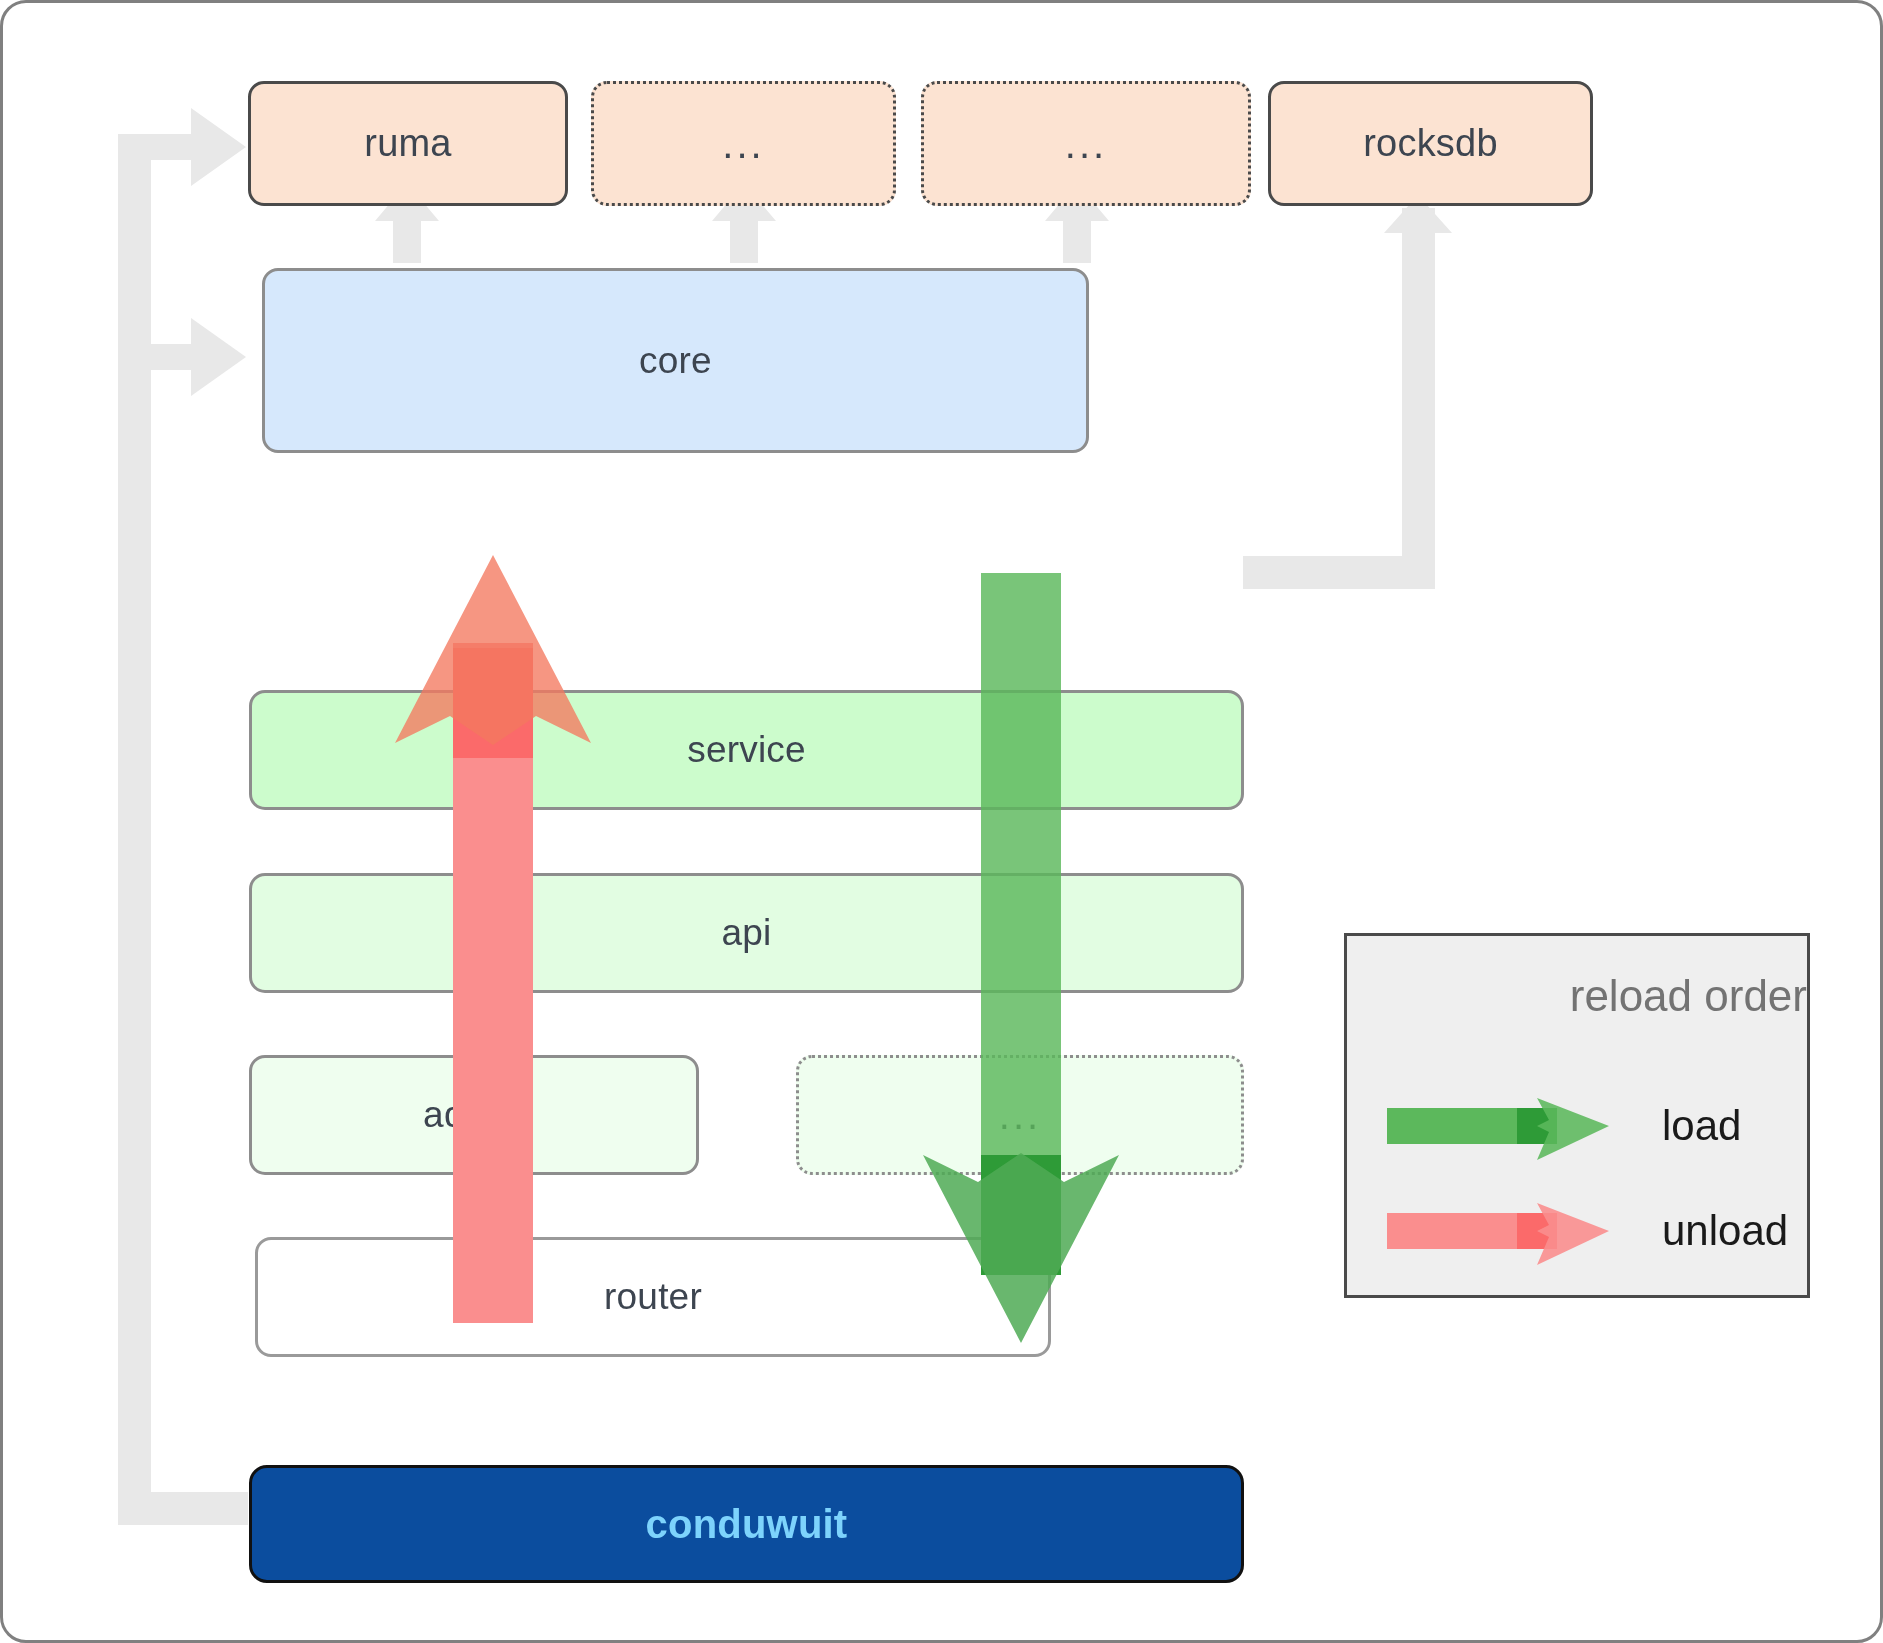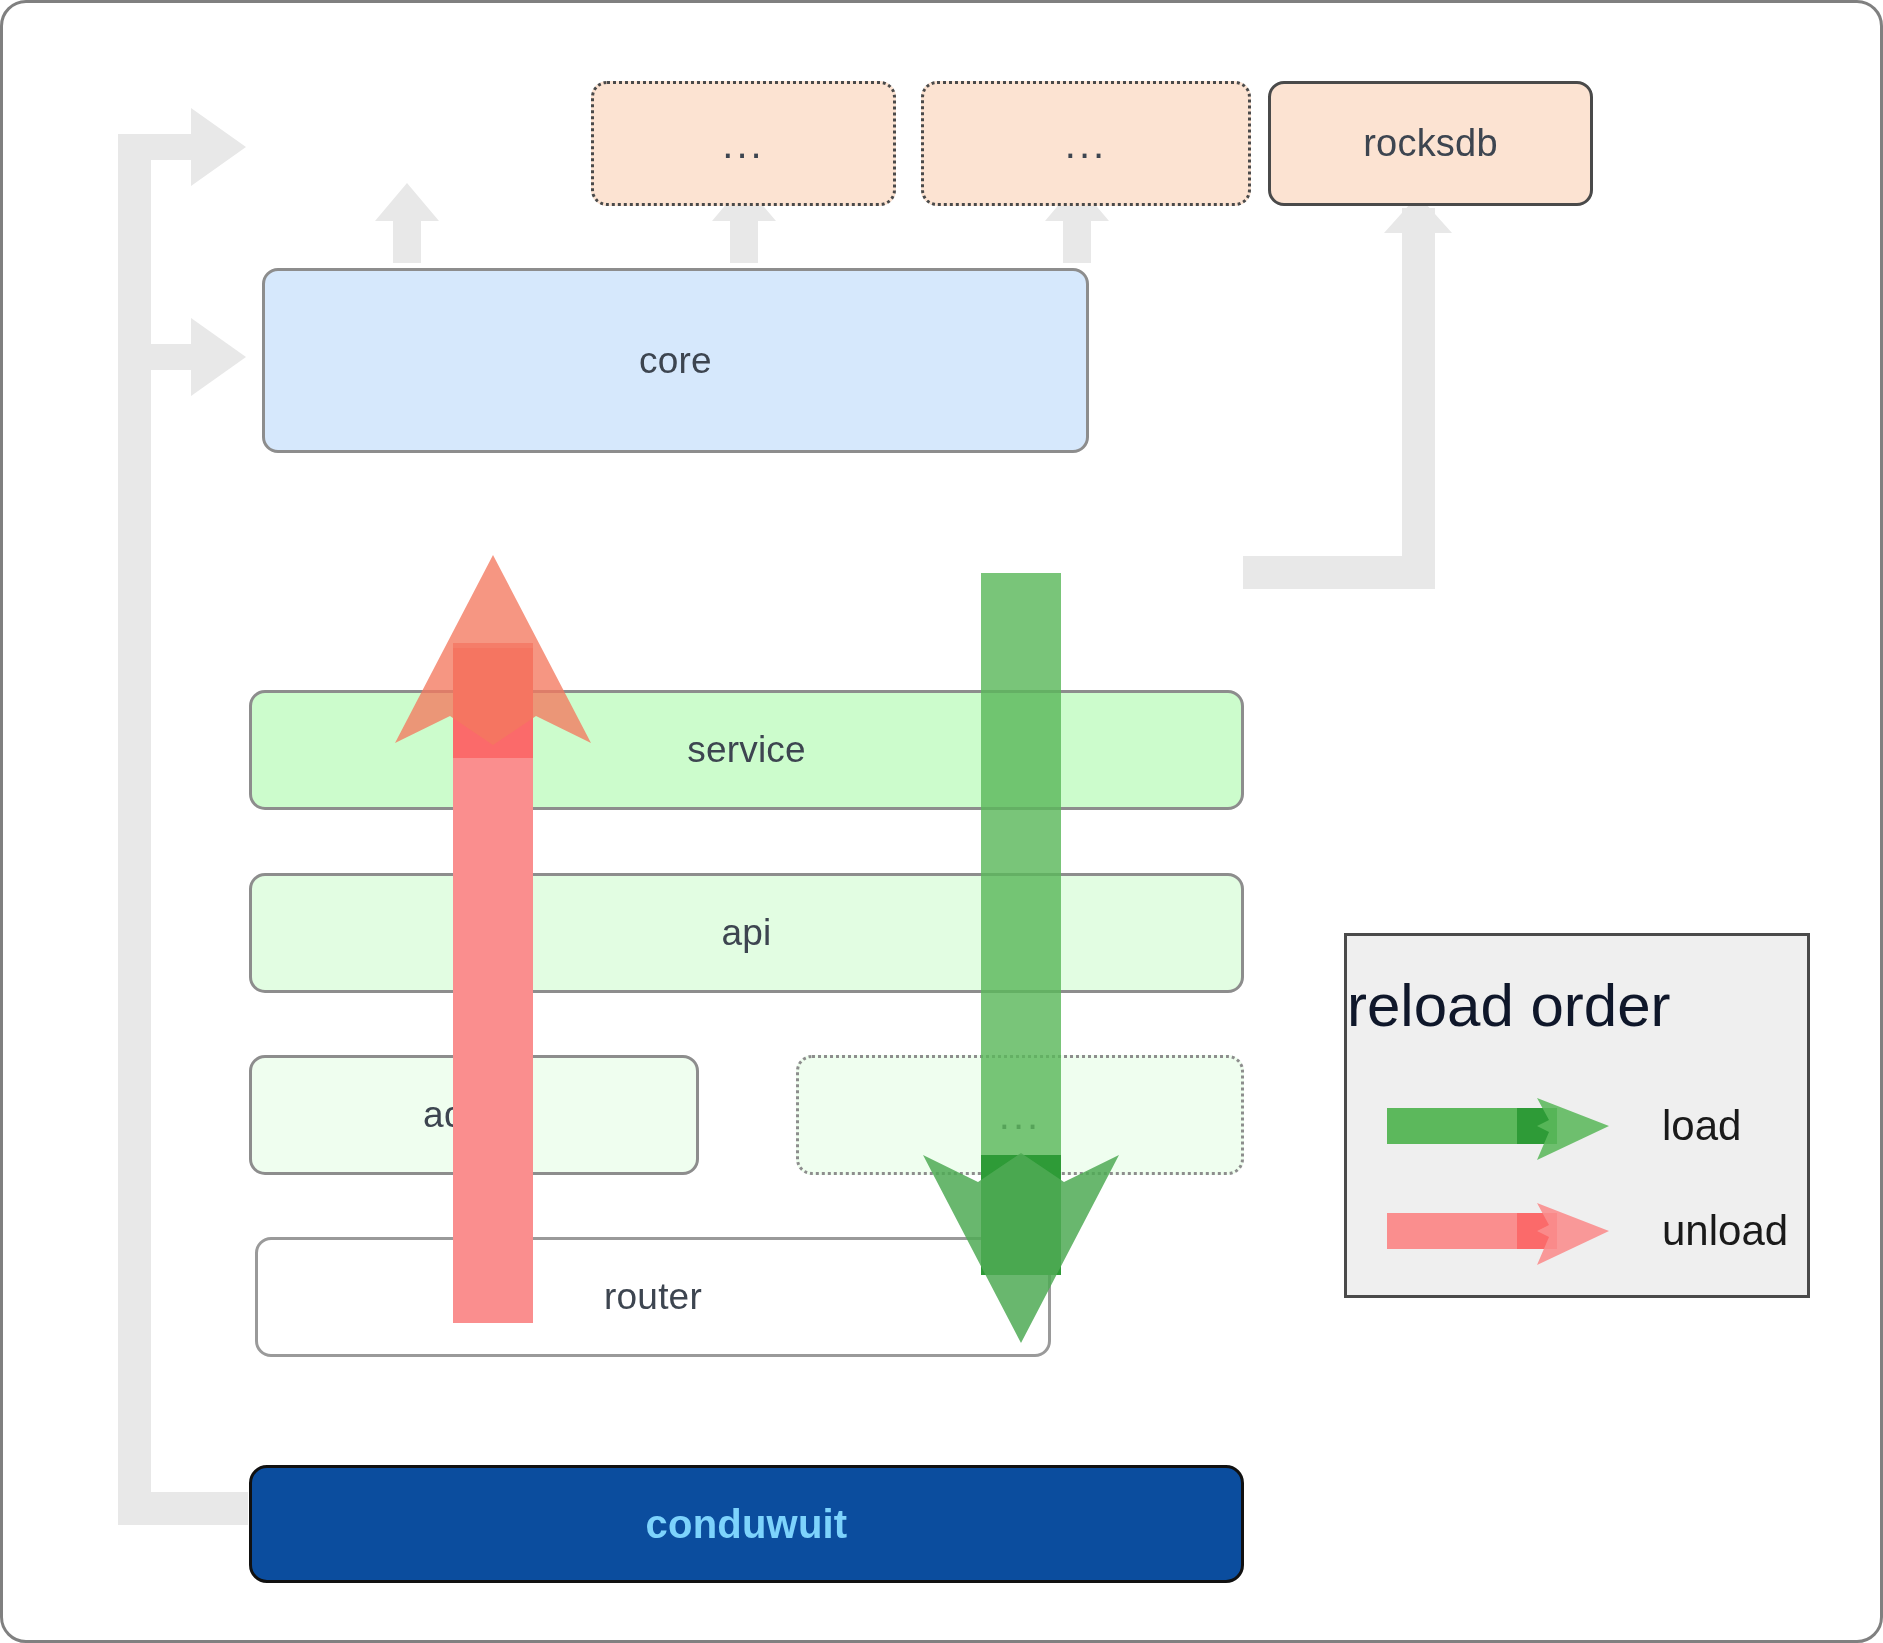--- a/index.html
+++ b/index.html
@@ -77,23 +77,23 @@
   .legend{
     position:absolute;
     left:1341px; top:930px;
     width:466px; height:365px;
     background:#efefef;
     border:3px solid #4a4a4a;
     box-sizing:border-box;
   }
   .legend-title{
     position:absolute; left:0; right:0; top:35px;
-    text-align:left;
-    font-size:60px;
-    color:#0f172a;
+    text-align:right;
+    font-size:44px;
+    color:#737373;
   }
   .legend-row{ position:absolute; left:0; width:100%; height:100px; }
   .legend-row.load{ top:140px; }
   .legend-row.unload{ top:245px; }
   .legend-arrow{ position:absolute; left:40px; top:0; width:250px; height:100px; }
   .legend-label{
     position:absolute; left:315px; top:50%;
     transform:translateY(-50%);
     font-size:42px; color:#1a1a1a;
   }
@@ -120,20 +120,23 @@
       <path d="M 1060,260 L 1060,218 L 1042,218 L 1074,180 L 1106,218 L 1088,218 L 1088,260 Z"></path>
 
       <path d="M 1240,553 L 1399,553 L 1399,586 L 1240,586 Z"></path>
       <path d="M 1399,205 L 1399,586 L 1432,586 L 1432,205 Z"></path>
       <path d="M 1399,230 L 1381,230 L 1415,192 L 1449,230 L 1432,230 L 1432,260 L 1399,260 Z"></path>
 
       <rect x="1399" y="553" width="33" height="33"></rect>
     </g>
   </svg>
 
+  <div class="node dep" style="left:245px;top:78px;width:320px;height:125px;">
+    <span>ruma</span>
+  </div>
 
   <div class="node dep dotted" style="left:588px;top:78px;width:305px;height:125px;">
     <span class="dots">...</span>
   </div>
 
   <div class="node dep dotted" style="left:918px;top:78px;width:330px;height:125px;">
     <span class="dots">...</span>
   </div>
 
   <div class="node dep" style="left:1265px;top:78px;width:325px;height:125px;">

